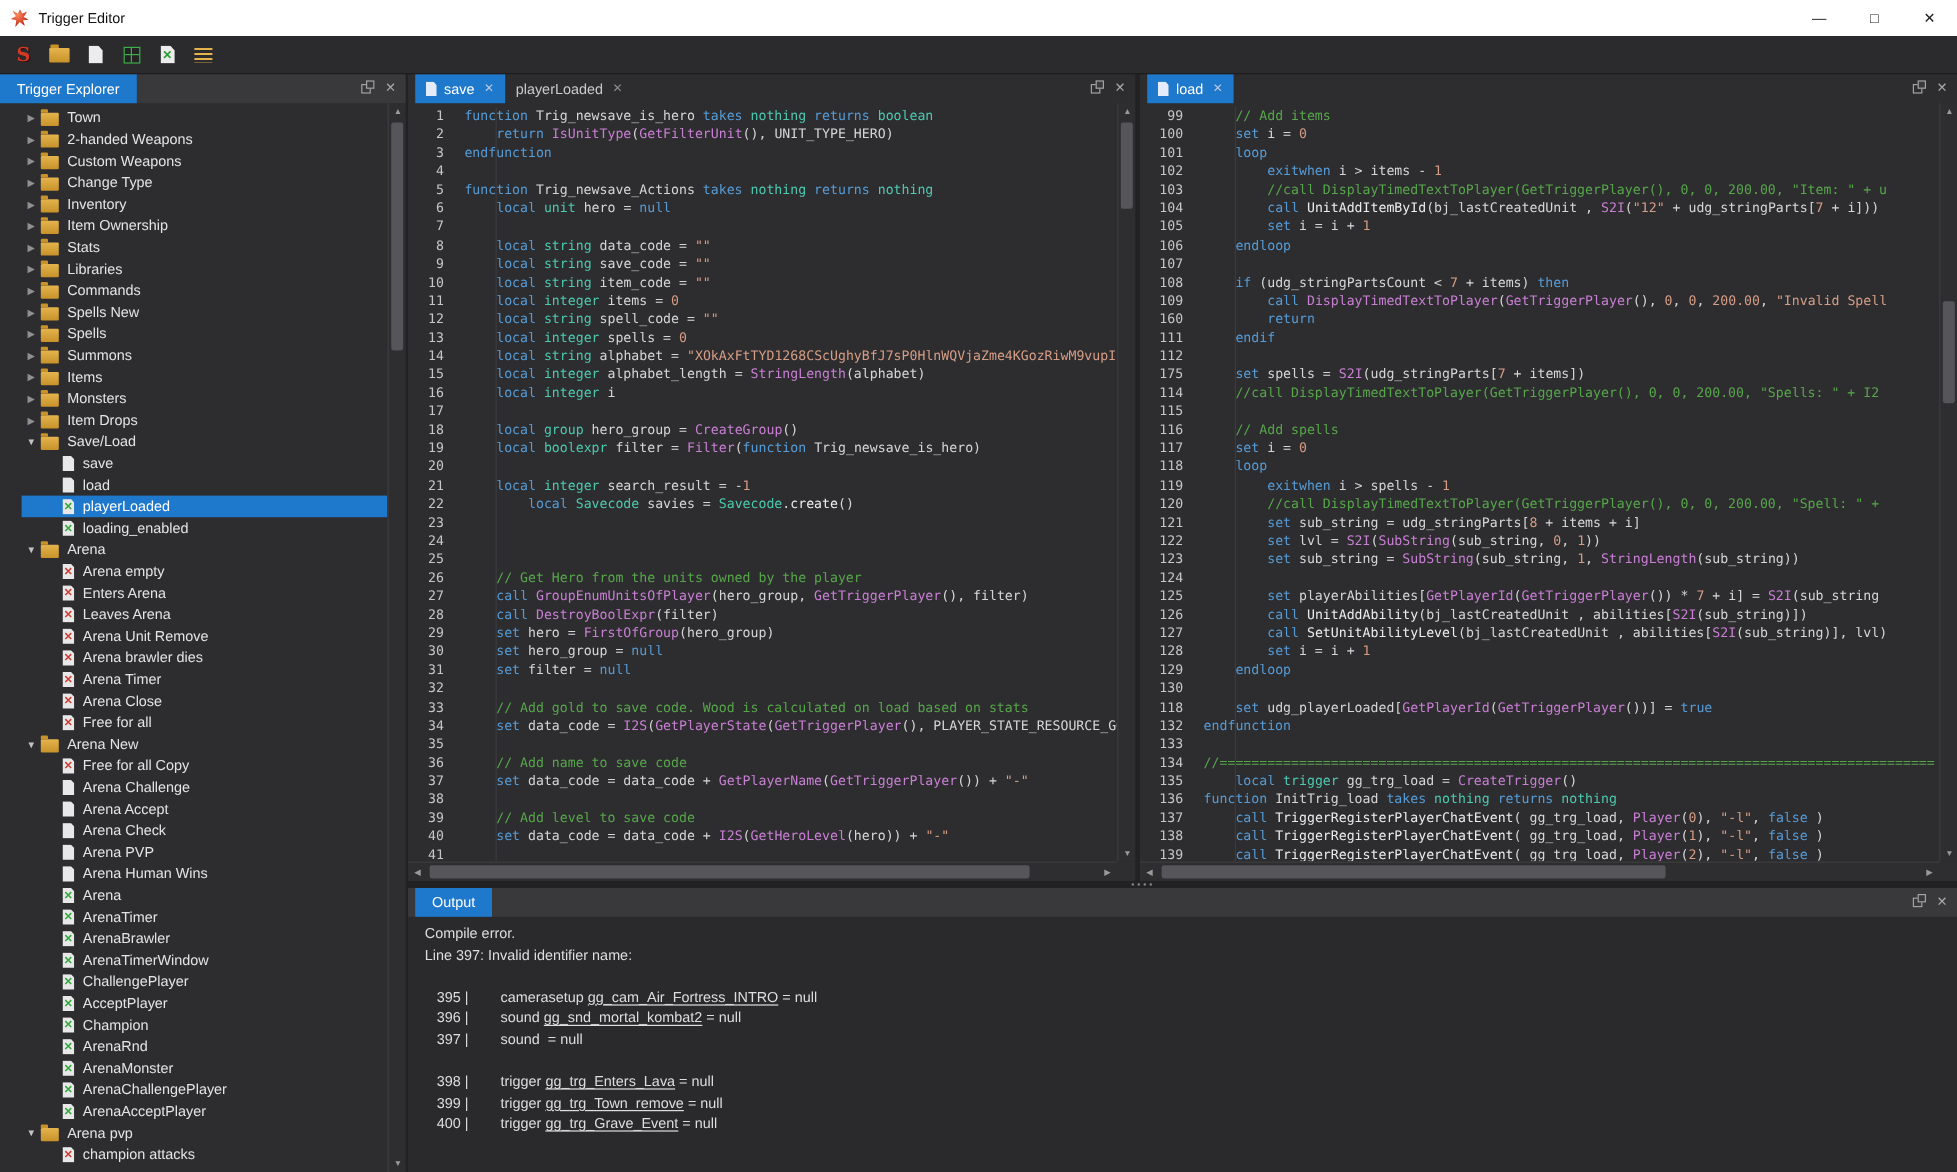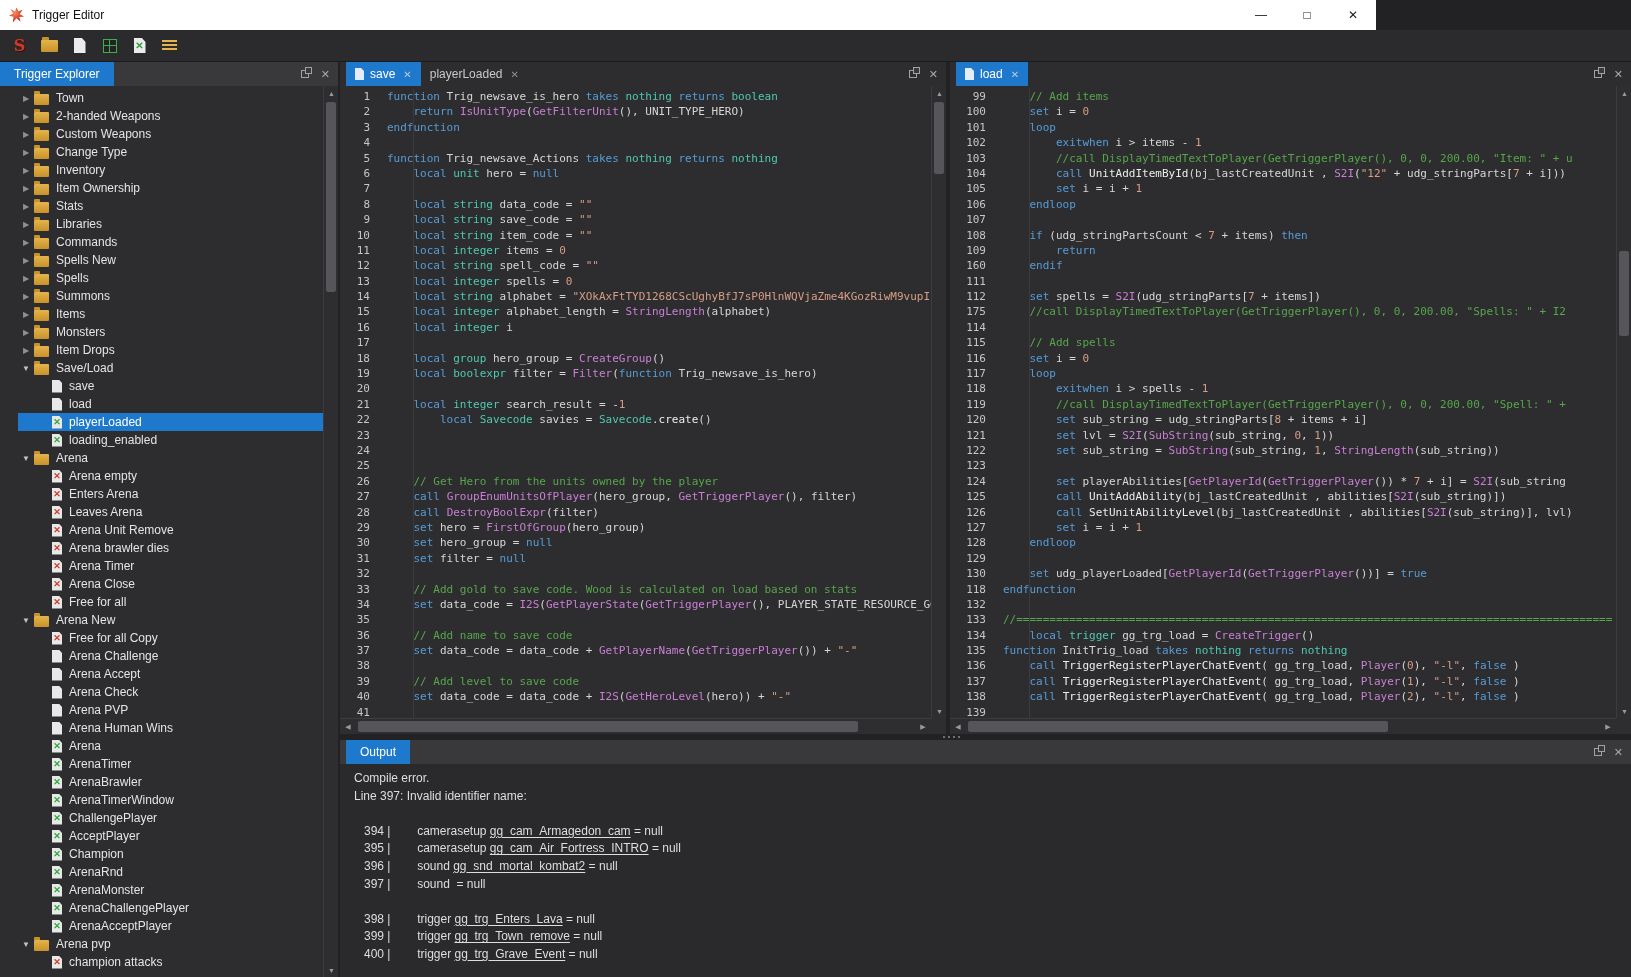--- a/index.html
+++ b/index.html
@@ -1,21 +1,21 @@
 <!DOCTYPE html>
 <html style="--accent: #1e78cc; --keyword: #569cd6; --type: #4ec9b0; --native: #c97fd4; --string: #d69d85; --number: #d69d85; --comment: #57a64a; --trigger_green: #2fa83a; --disabled_red: #cf3b30; --folder_yellow: #e4b44c;"><head>
 <meta charset="utf-8">
 <title>Trigger Editor</title>
 <style>
   *{margin:0;padding:0;box-sizing:border-box}
   html,body{width:1631px;height:977px;overflow:hidden;background:#222225;font-family:"Liberation Sans",sans-serif}
   #app{position:relative;width:1631px;height:977px}
 
   
-  .titlebar{position:absolute;left:0;top:0;width:1376px;height:30px;background:#ffffff;display:flex;align-items:center;padding-left:9px;gap:8px}
+  .titlebar{position:absolute;left:0;top:0;width:1631px;height:30px;background:#ffffff;display:flex;align-items:center;padding-left:9px;gap:8px}
   .app-icon{width:15px;height:15px;flex:none;background:radial-gradient(circle at 38% 30%,#ff8a5a,#b92317 72%);
     clip-path:polygon(50% 0%,63% 25%,90% 15%,72% 45%,100% 60%,68% 63%,78% 95%,50% 72%,25% 100%,30% 62%,0% 55%,28% 40%,10% 10%,40% 26%)}
   .title-text{font-size:12px;color:#111}
   .win-controls{margin-left:auto;display:flex;height:100%}
   .wbtn{width:46px;height:30px;display:flex;align-items:center;justify-content:center;font-size:12px;color:#1b1b1b}
 
   
   .toolbar{position:absolute;left:0;top:30px;width:1631px;height:32px;background:#2b2b2d;border-bottom:1px solid #1b1b1d;display:flex;align-items:center;padding-left:6px;gap:3px}
   .tbtn{width:27px;height:26px;display:flex;align-items:center;justify-content:center}
   .ti{display:block}
@@ -554,20 +554,21 @@
             <div class="cl">    <span class="c-com">// Add items</span></div>
             <div class="cl">    <span class="c-kw">set</span> i = <span class="c-num">0</span></div>
             <div class="cl">    <span class="c-kw">loop</span></div>
             <div class="cl">        <span class="c-kw">exitwhen</span> i &gt; items - <span class="c-num">1</span></div>
             <div class="cl">        <span class="c-com">//call DisplayTimedTextToPlayer(GetTriggerPlayer(), 0, 0, 200.00, "Item: " + u</span></div>
             <div class="cl">        <span class="c-kw">call</span> <span class="c-fn">UnitAddItemById</span>(bj_lastCreatedUnit , <span class="c-nat">S2I</span>(<span class="c-str">"12"</span> + udg_stringParts[<span class="c-num">7</span> + i]))</div>
             <div class="cl">        <span class="c-kw">set</span> i = i + <span class="c-num">1</span></div>
             <div class="cl">    <span class="c-kw">endloop</span></div>
             <div class="cl"></div>
             <div class="cl">    <span class="c-kw">if</span> (udg_stringPartsCount &lt; <span class="c-num">7</span> + items) <span class="c-kw">then</span></div>
+            <div class="cl">        <span class="c-kw">call</span> <span class="c-nat">DisplayTimedTextToPlayer</span>(<span class="c-nat">GetTriggerPlayer</span>(), <span class="c-num">0</span>, <span class="c-num">0</span>, <span class="c-num">200.00</span>, <span class="c-str">"Invalid Spell</span></div>
             <div class="cl">        <span class="c-kw">return</span></div>
             <div class="cl">    <span class="c-kw">endif</span></div>
             <div class="cl"></div>
             <div class="cl">    <span class="c-kw">set</span> spells = <span class="c-nat">S2I</span>(udg_stringParts[<span class="c-num">7</span> + items])</div>
             <div class="cl">    <span class="c-com">//call DisplayTimedTextToPlayer(GetTriggerPlayer(), 0, 0, 200.00, "Spells: " + I2</span></div>
             <div class="cl"></div>
             <div class="cl">    <span class="c-com">// Add spells</span></div>
             <div class="cl">    <span class="c-kw">set</span> i = <span class="c-num">0</span></div>
             <div class="cl">    <span class="c-kw">loop</span></div>
             <div class="cl">        <span class="c-kw">exitwhen</span> i &gt; spells - <span class="c-num">1</span></div>
@@ -619,21 +620,20 @@
       <div class="ptab" style="margin-left:6px">Output</div>
       <div class="pane-icons">
         <span class="float-ico"></span>
         <span class="close-ico">✕</span>
       </div>
     </div>
     <div class="out-body">
         <div class="out-line">Compile error.</div>
         <div class="out-line">Line 397: Invalid identifier name:</div>
         <div class="out-line">&nbsp;</div>
-        <div class="out-line">   394 |        camerasetup <u>gg_cam_Armagedon_cam</u> = null</div>
         <div class="out-line">   395 |        camerasetup <u>gg_cam_Air_Fortress_INTRO</u> = null</div>
         <div class="out-line">   396 |        sound <u>gg_snd_mortal_kombat2</u> = null</div>
         <div class="out-line">   397 |        sound  = null</div>
         <div class="out-line">&nbsp;</div>
         <div class="out-line">   398 |        trigger <u>gg_trg_Enters_Lava</u> = null</div>
         <div class="out-line">   399 |        trigger <u>gg_trg_Town_remove</u> = null</div>
         <div class="out-line">   400 |        trigger <u>gg_trg_Grave_Event</u> = null</div>
       </div>
   </div>
 

